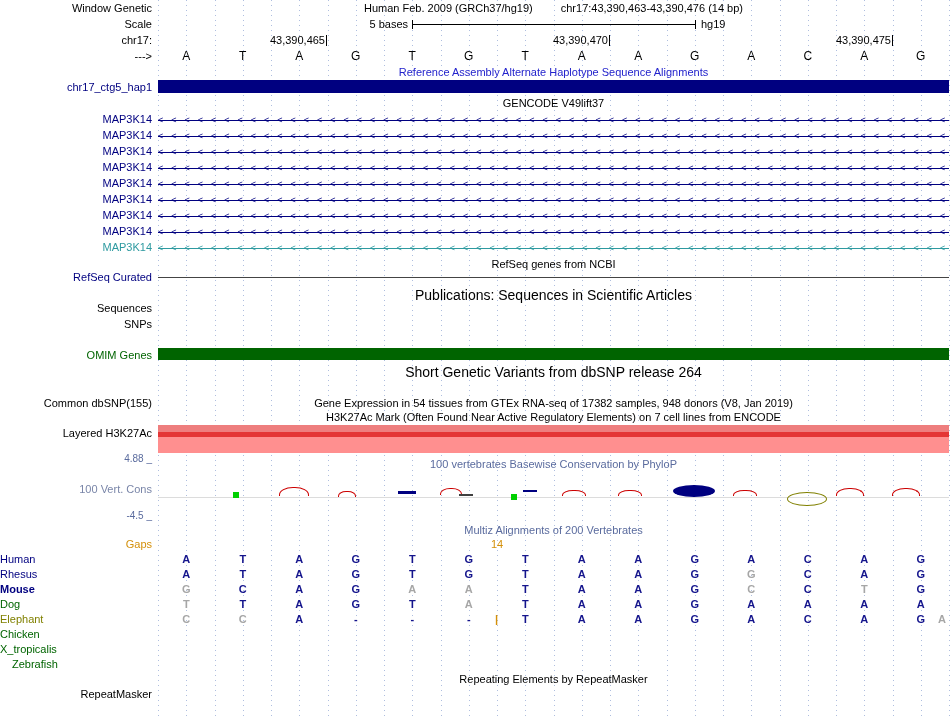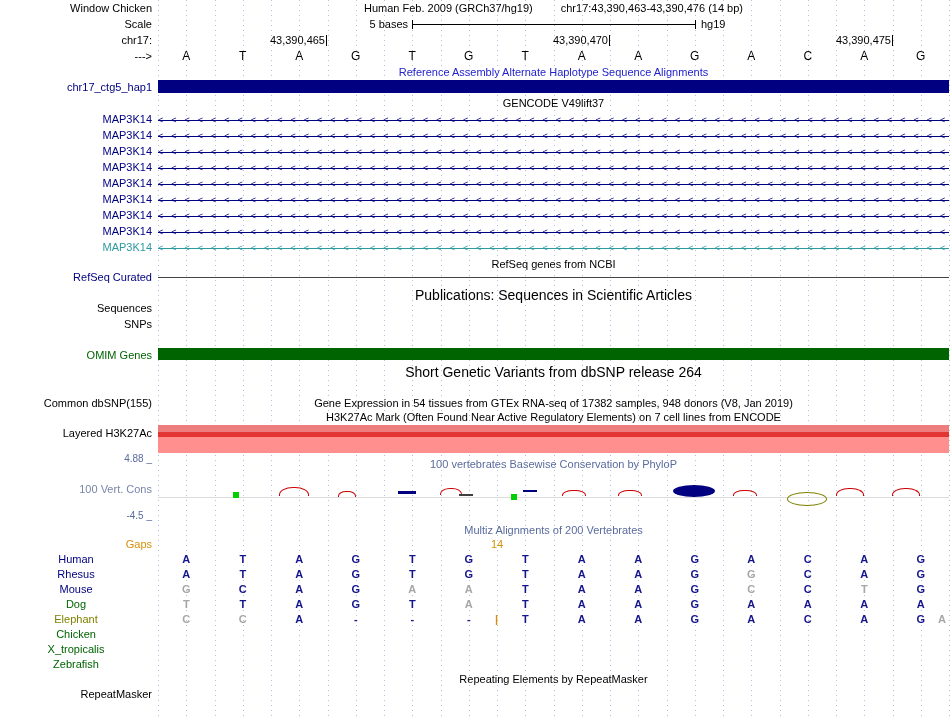--- a/index.html
+++ b/index.html
@@ -1,21 +1,21 @@
 <!DOCTYPE html>
 <html><head>
 <meta charset="utf-8">
 <style>
   html,body{margin:0;padding:0;background:#fff;}
   #screen{position:relative;width:950px;height:718px;overflow:hidden;background:#fff;
           font-family:"Liberation Sans",sans-serif;font-size:11px;color:#000;}
   .gridline{position:absolute;top:0;bottom:0;width:1px;z-index:0;
             background:repeating-linear-gradient(to bottom,#AEBEDF 0 1px,transparent 1px 5px);}
   .lbl{position:absolute;left:0;width:152px;text-align:right;white-space:nowrap;z-index:2;line-height:13px;}
-  .sp-lbl{position:absolute;left:0;width:152px;text-align:center;white-space:nowrap;z-index:2;line-height:15px;}
+  .sp-lbl{position:absolute;left:0;width:152px;text-align:left;white-space:nowrap;z-index:2;line-height:15px;}
   .navy{color:#000080}.green{color:#006400}.slate{color:#5A6B9E}.conslbl{color:#7985A8}
   .orange{color:#D4900A}.link{color:#2222CC}.sm{font-size:10px}.sm2{font-size:14px}
   .ctitle{position:absolute;left:158px;width:791px;text-align:center;white-space:nowrap;z-index:2;line-height:13px;}
   .centerflex{position:absolute;left:158px;width:791px;display:flex;justify-content:center;gap:28px;z-index:2;white-space:nowrap;}
   .bar{position:absolute;left:158px;width:791px;z-index:1;}
   .navy-bg{background:#000080}.green-bg{background:#006400}
   .hline{position:absolute;left:158px;width:791px;height:1px;background:#444;z-index:1;}
   .faint{background:#DCDCDC;}
   #scale-text{position:absolute;top:18px;left:158px;width:250px;text-align:right;z-index:2;}
   #scale-bar{position:absolute;top:20px;left:412px;width:282px;height:9px;border-left:1px solid #000;border-right:1px solid #000;z-index:2;}
@@ -64,21 +64,21 @@
       <div class="gridline" style="left: 751.25px;"></div>
       <div class="gridline" style="left: 779.5px;"></div>
       <div class="gridline" style="left: 807.75px;"></div>
       <div class="gridline" style="left: 836px;"></div>
       <div class="gridline" style="left: 864.25px;"></div>
       <div class="gridline" style="left: 892.5px;"></div>
       <div class="gridline" style="left: 920.75px;"></div>
       <div class="gridline" style="left: 949px;"></div>
     </div>
 
-  <div class="lbl" style="top:2px">Window Chicken</div>
+  <div class="lbl" style="top:2px">Window Genetic</div>
   <div class="lbl" style="top:18px">Scale</div>
   <div class="lbl" style="top:34px">chr17:</div>
   <div class="lbl" style="top:50px">---&gt;</div>
   <div class="lbl navy" style="top:81px">chr17_ctg5_hap1</div>
   <div class="lbl navy" style="top:271px">RefSeq Curated</div>
   <div class="lbl" style="top:302px">Sequences</div>
   <div class="lbl" style="top:318px">SNPs</div>
   <div class="lbl green" style="top:349px">OMIM Genes</div>
   <div class="lbl" style="top:397px">Common dbSNP(155)</div>
   <div class="lbl" style="top:427px">Layered H3K27Ac</div>
@@ -238,21 +238,21 @@
         <div class="seq-cell" style="color: rgb(20, 20, 140);">G</div>
         <div class="seq-cell" style="color: rgb(20, 20, 140);">T</div>
         <div class="seq-cell" style="color: rgb(20, 20, 140);">A</div>
         <div class="seq-cell" style="color: rgb(20, 20, 140);">A</div>
         <div class="seq-cell" style="color: rgb(20, 20, 140);">G</div>
         <div class="seq-cell" style="color: rgb(166, 166, 166);">G</div>
         <div class="seq-cell" style="color: rgb(20, 20, 140);">C</div>
         <div class="seq-cell" style="color: rgb(20, 20, 140);">A</div>
         <div class="seq-cell" style="color: rgb(20, 20, 140);">G</div>
       </div>
-      <div class="sp-lbl" style="top: 582px; color: rgb(0, 0, 128);">Mouse</div>
+      <div class="sp-lbl" style="top: 582px; color: rgb(0, 0, 128); font-weight: bold;">Mouse</div>
       <div class="seq-row sp-row" style="top: 582px;">
         <div class="seq-cell" style="color: rgb(166, 166, 166);">G</div>
         <div class="seq-cell" style="color: rgb(20, 20, 140);">C</div>
         <div class="seq-cell" style="color: rgb(20, 20, 140);">A</div>
         <div class="seq-cell" style="color: rgb(20, 20, 140);">G</div>
         <div class="seq-cell" style="color: rgb(166, 166, 166);">A</div>
         <div class="seq-cell" style="color: rgb(166, 166, 166);">A</div>
         <div class="seq-cell" style="color: rgb(20, 20, 140);">T</div>
         <div class="seq-cell" style="color: rgb(20, 20, 140);">A</div>
         <div class="seq-cell" style="color: rgb(20, 20, 140);">A</div>
@@ -293,17 +293,17 @@
         <div class="seq-cell" style="color: rgb(20, 20, 140);">G</div>
         <div class="seq-cell" style="color: rgb(20, 20, 140);">A</div>
         <div class="seq-cell" style="color: rgb(20, 20, 140);">C</div>
         <div class="seq-cell" style="color: rgb(20, 20, 140);">A</div>
         <div class="seq-cell" style="color: rgb(20, 20, 140);">G</div>
       </div>
       <div style="position: absolute; z-index: 3; font-weight: bold; font-size: 11px; line-height: 15px; color: rgb(212, 144, 10); left: 495px; top: 612px;">|</div>
       <div style="position: absolute; z-index: 2; font-weight: bold; font-size: 11px; line-height: 15px; color: rgb(166, 166, 166); left: 938px; top: 612px;">A</div>
       <div class="sp-lbl" style="top: 627px; color: rgb(0, 100, 0);">Chicken</div>
       <div class="sp-lbl" style="top: 642px; color: rgb(0, 100, 0);">X_tropicalis</div>
-      <div class="sp-lbl" style="top: 657px; color: rgb(0, 100, 0);">Zebrafish</div>
+      <div class="sp-lbl" style="top: 657px; color: rgb(0, 100, 0); padding-left: 12px;">Zebrafish</div>
     </div>
 
   <div class="ctitle" style="top:673px">Repeating Elements by RepeatMasker</div>
 </div>
 
 </body></html>

